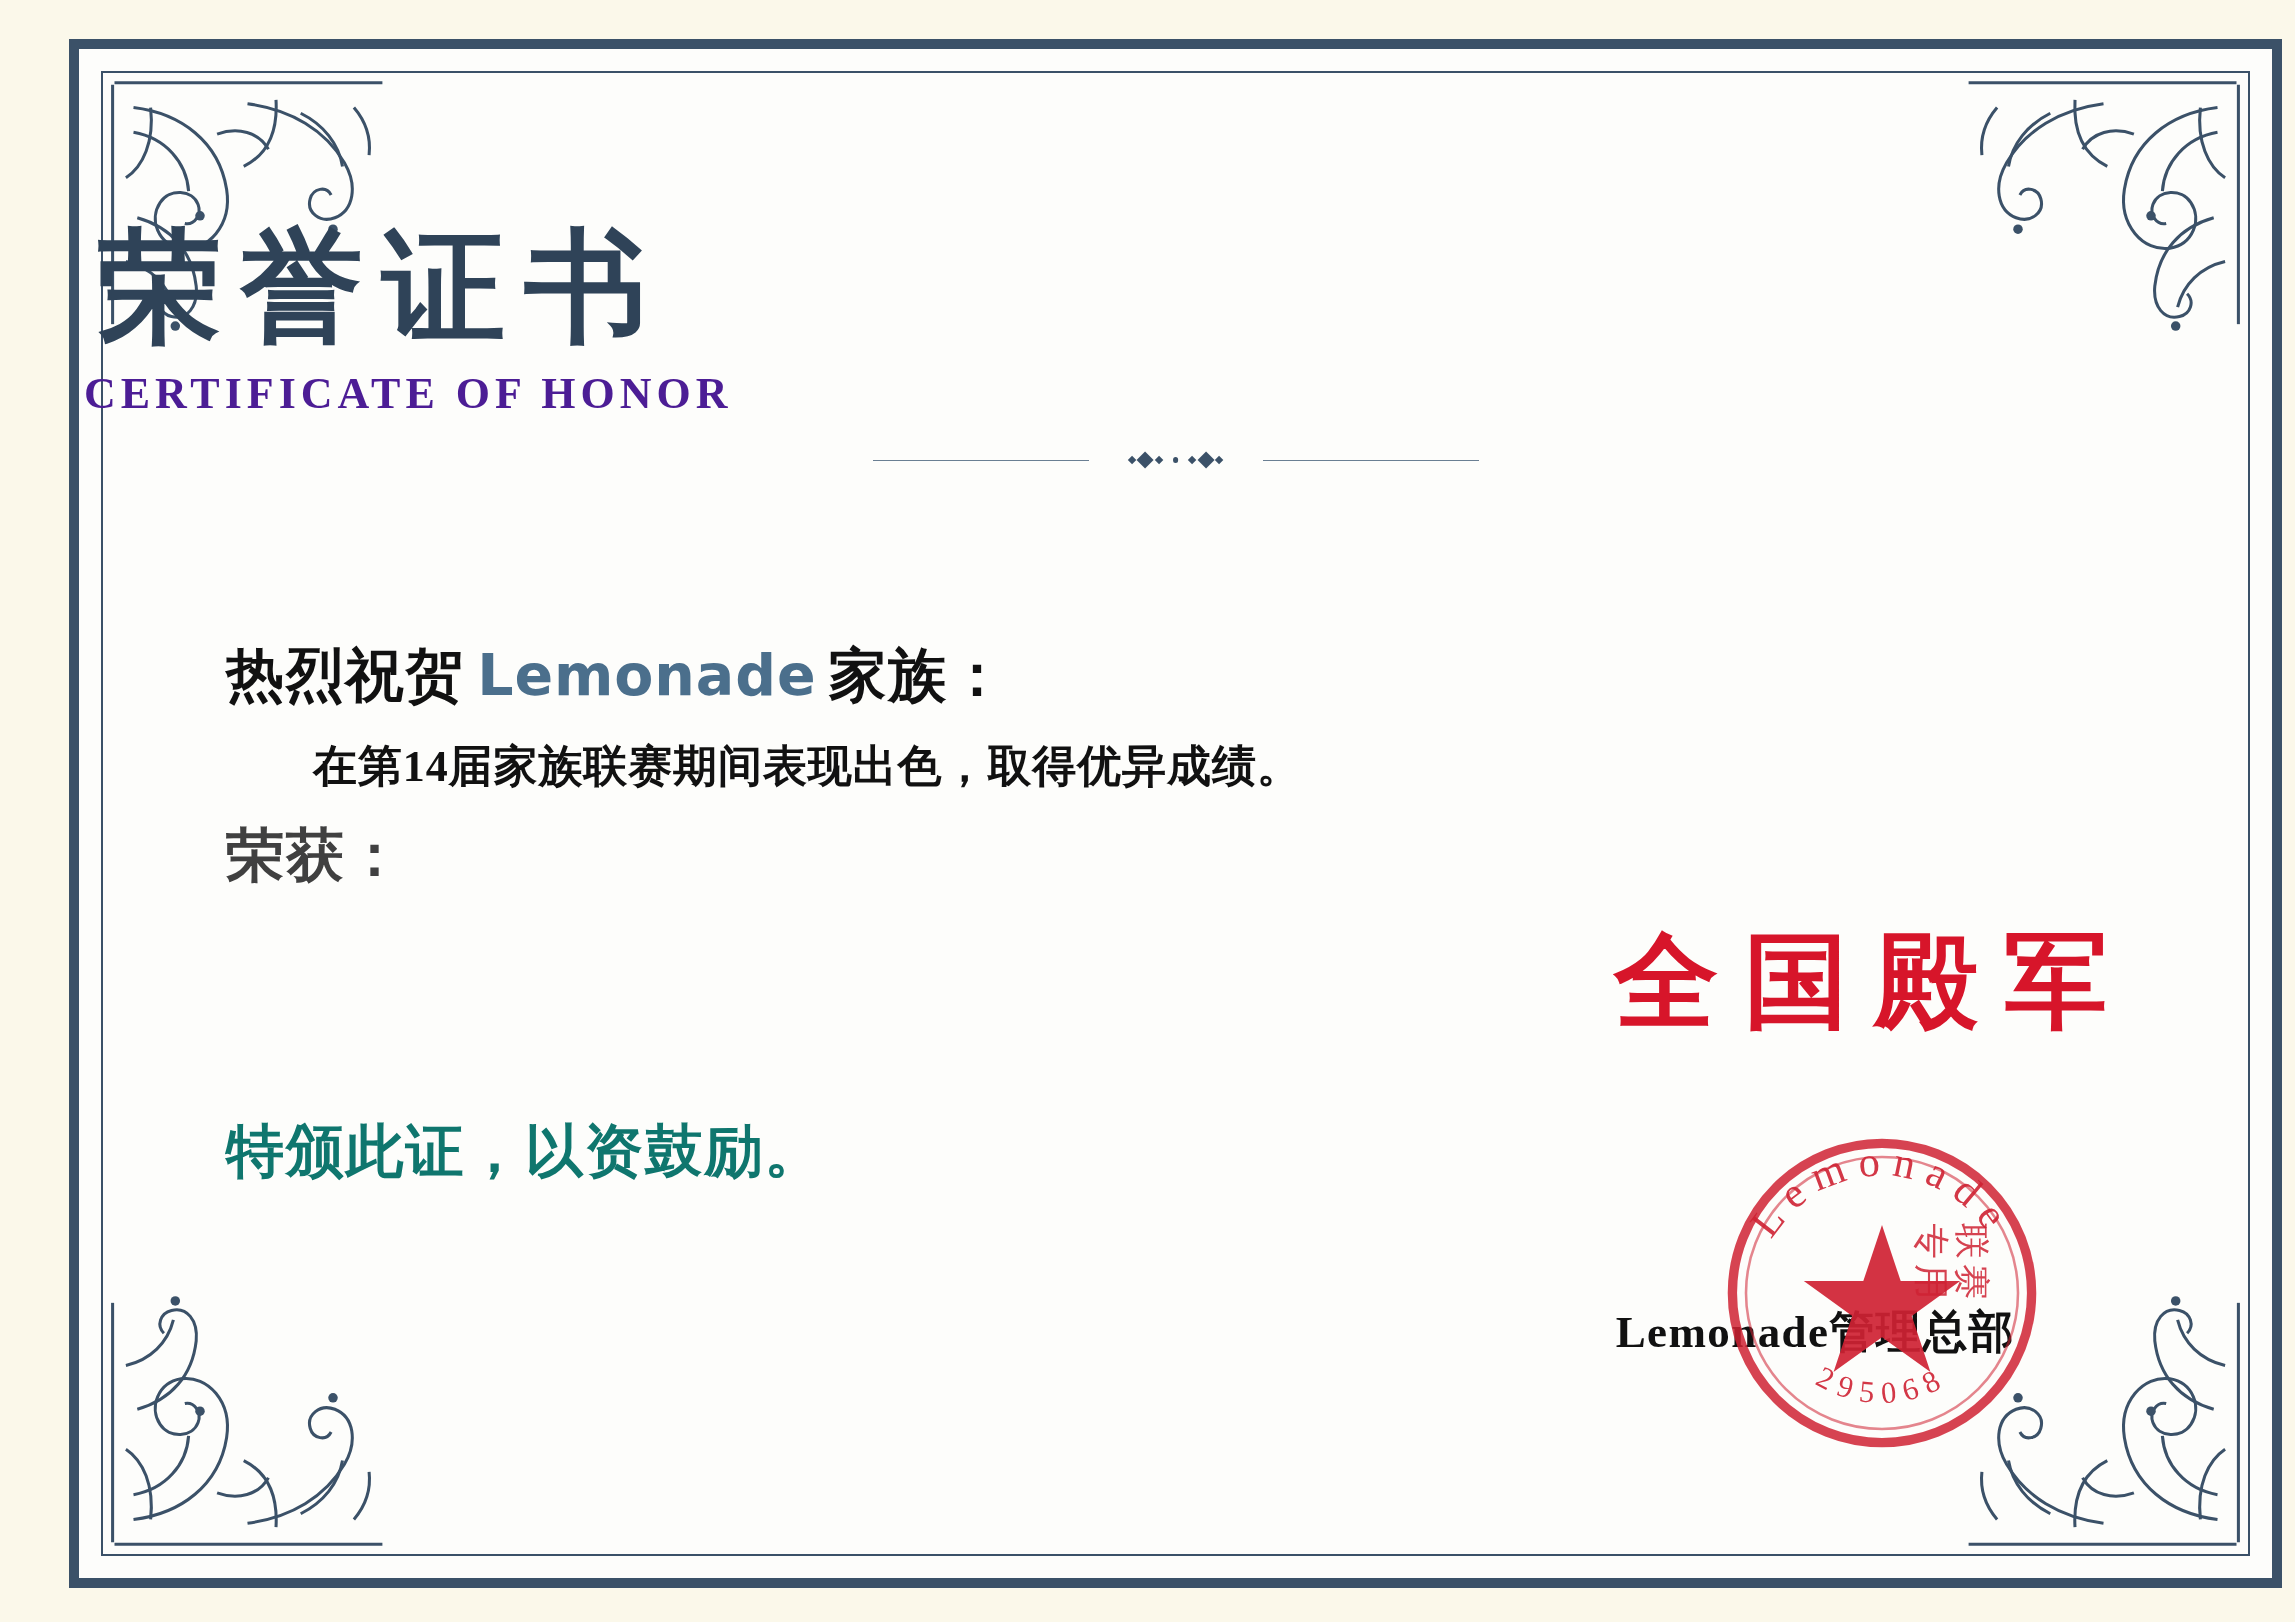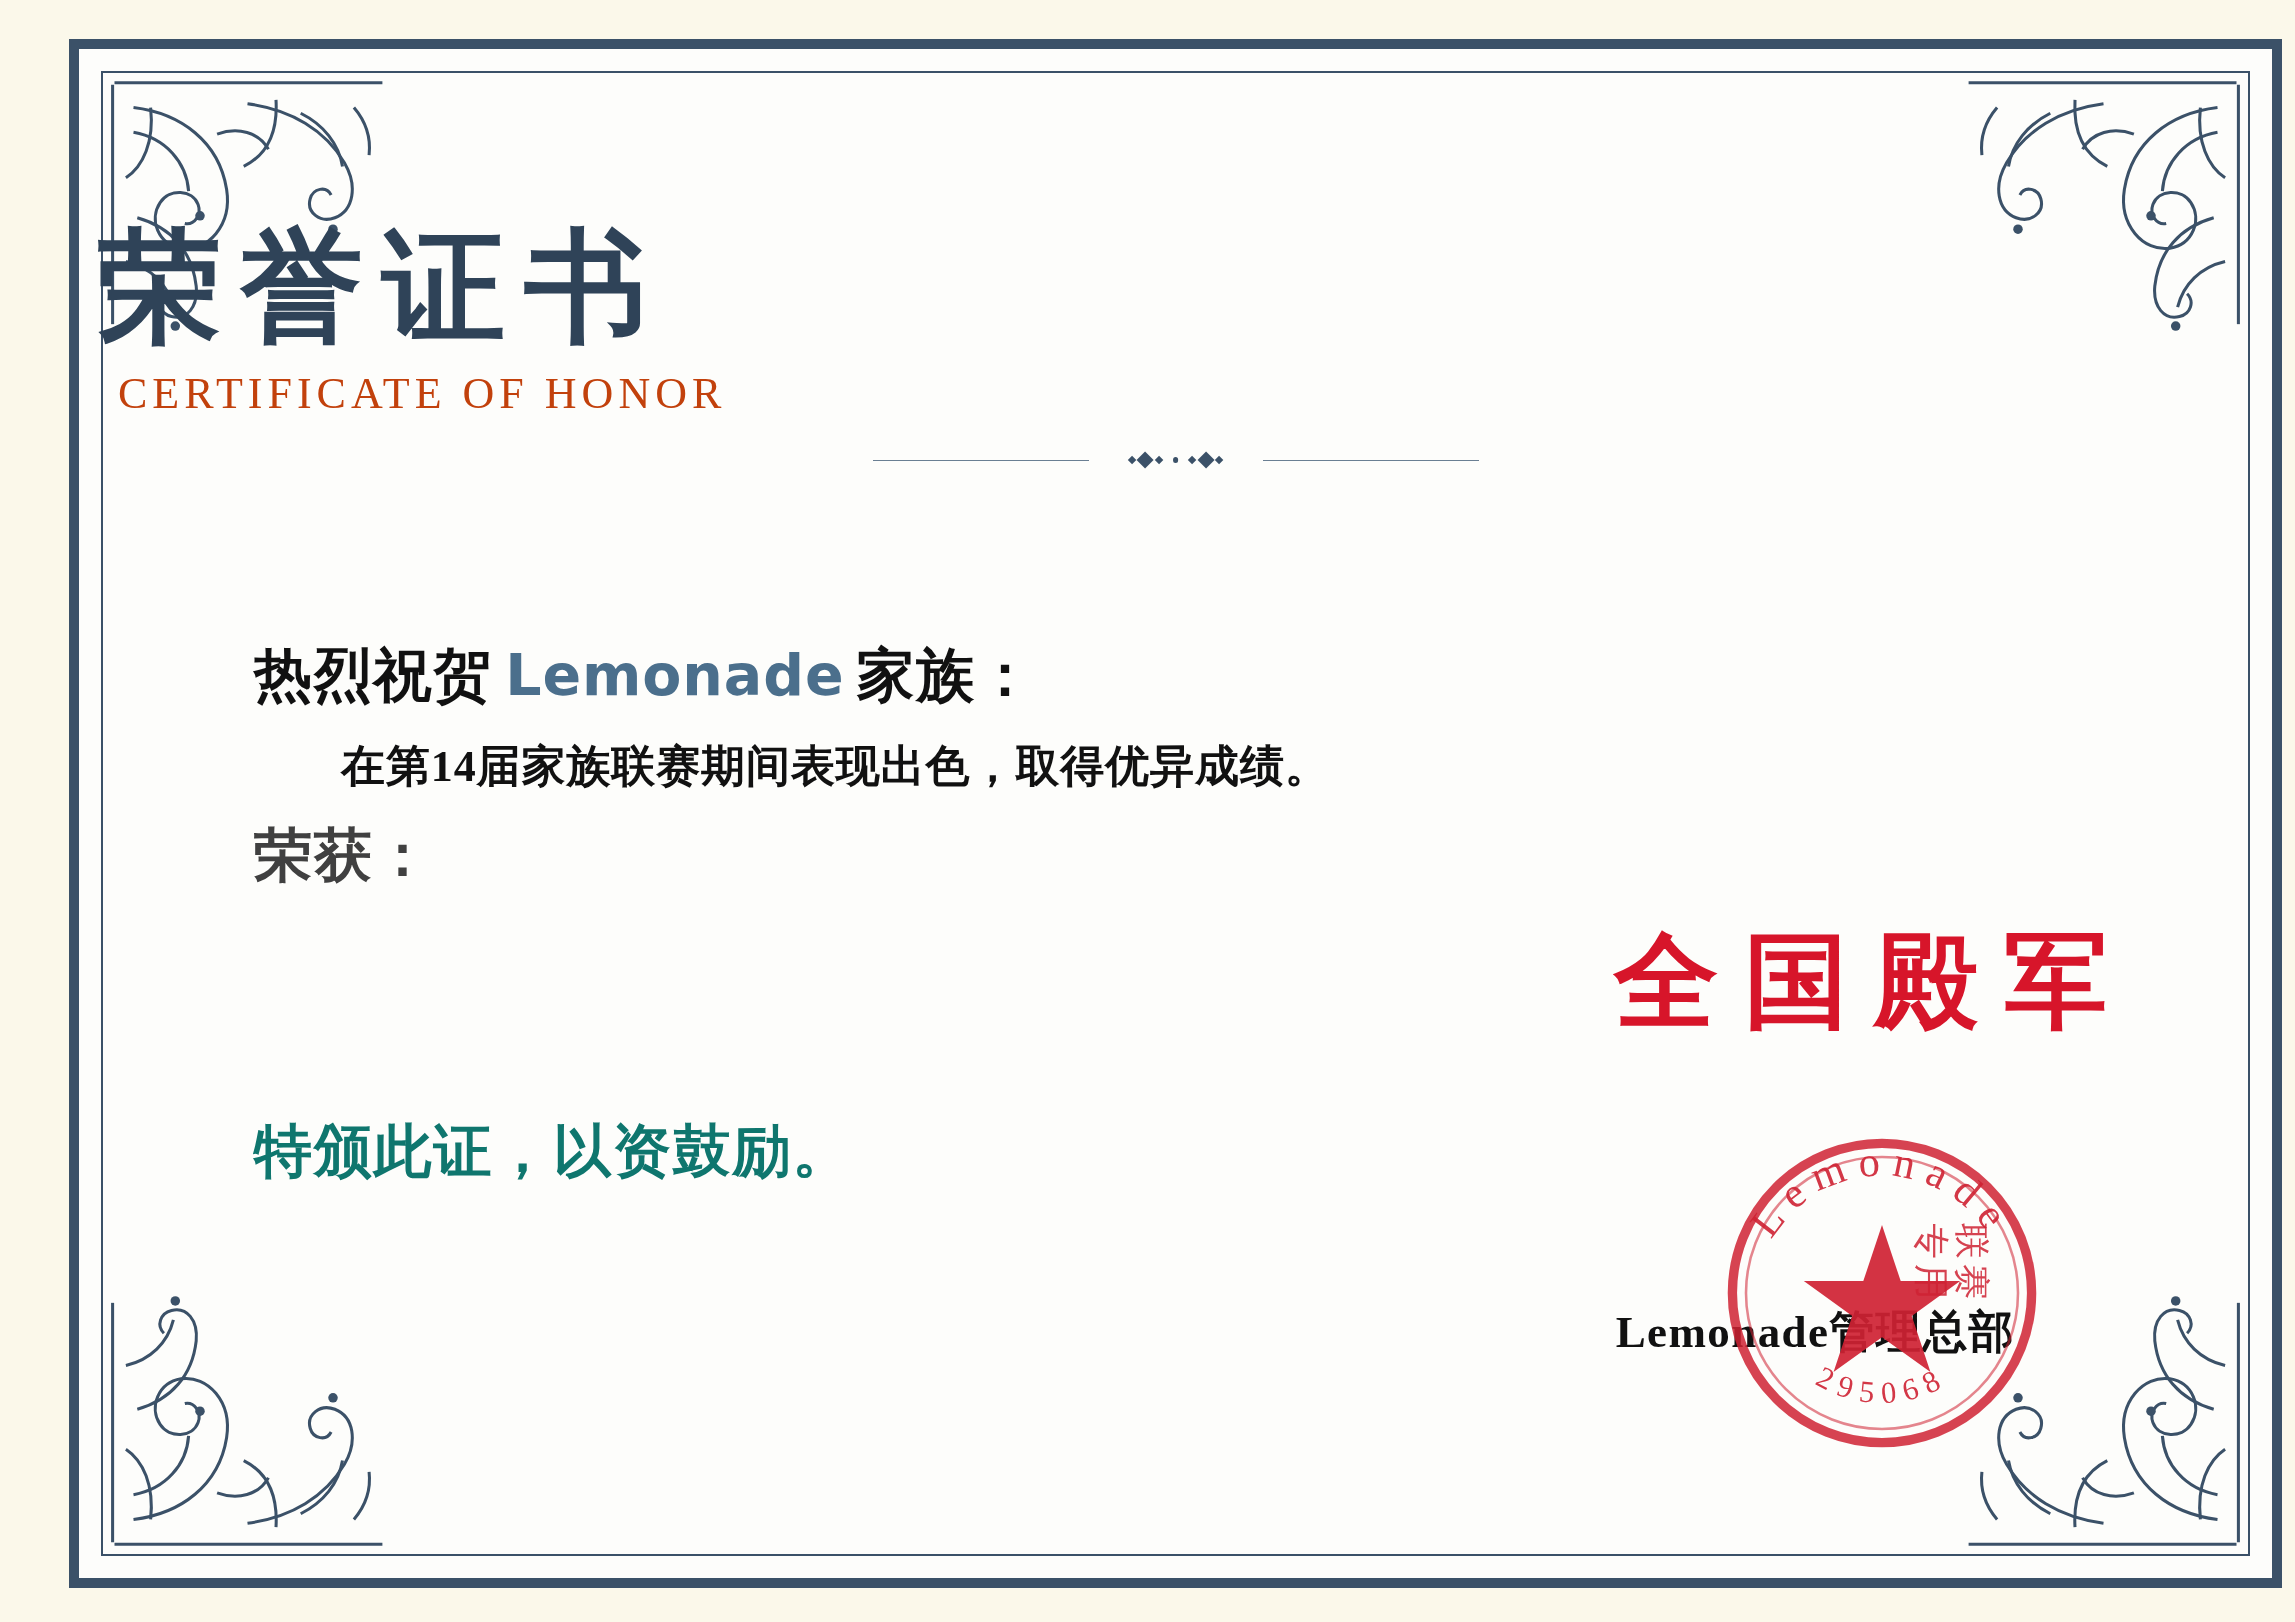--- a/index.html
+++ b/index.html
@@ -71,24 +71,23 @@
     color: #2f4358;
     font-weight: 700;
     line-height: 1.05;
     text-indent: 19px;
   }
   .title-en {
     margin-top: 15.6px;
     font-family: "Liberation Serif", serif;
     font-size: 44px;
     letter-spacing: 5px;
-    color: #c2410c;
-    font-weight: 400;
+    color: #4c1d95;
+    font-weight: 700;
     text-indent: 5px;
-    margin-left: 34px;
   }
 
   .divider {
     margin: 27.5px auto 0 auto;
     width: 606px;
     height: 27.5px;
     position: relative;
   }
   .divider .line {
     position: absolute;
@@ -120,21 +119,20 @@
     border-radius: 50%;
     margin: 0 6.4px;
   }
 
   
   .body {
     position: absolute;
     left: 147px;
     right: 138px;
     top: 588px;
-    margin-left: 28px;
   }
   .line1 {
     font-size: 58px;
     color: #111;
     font-weight: 700;
     letter-spacing: 1.8px;
     white-space: nowrap;
   }
   .name {
     font-family: "DejaVu Sans", sans-serif;

